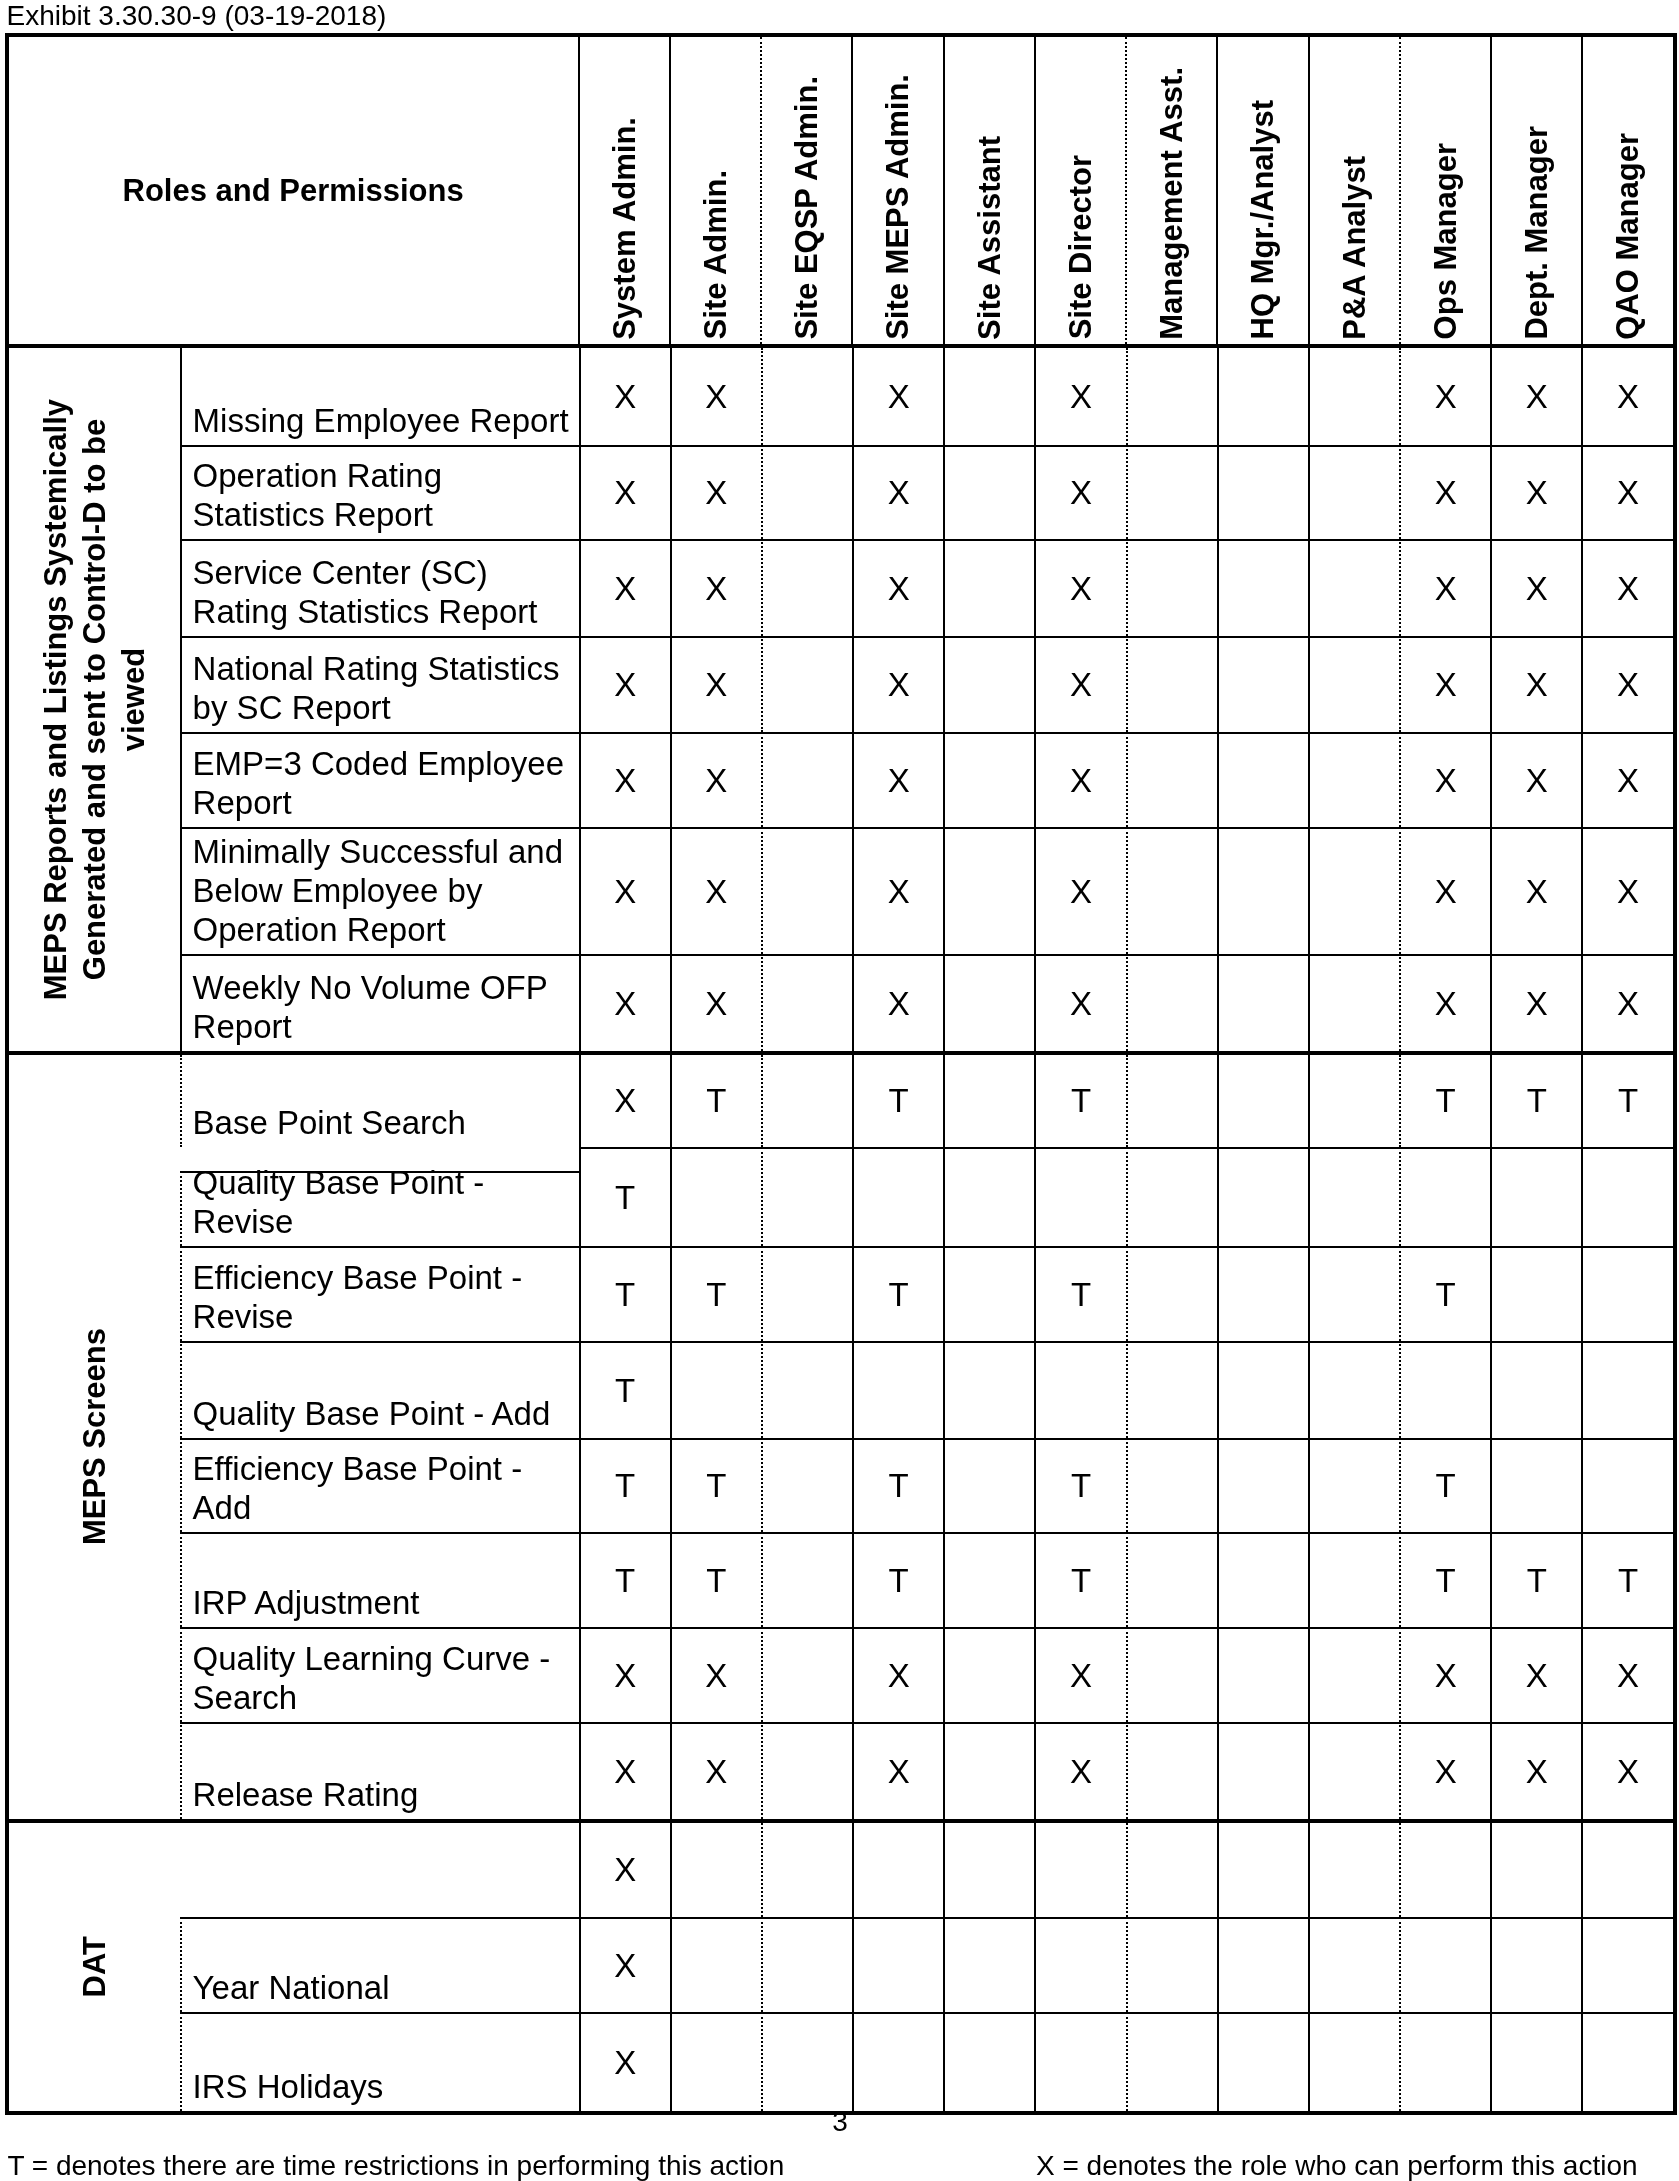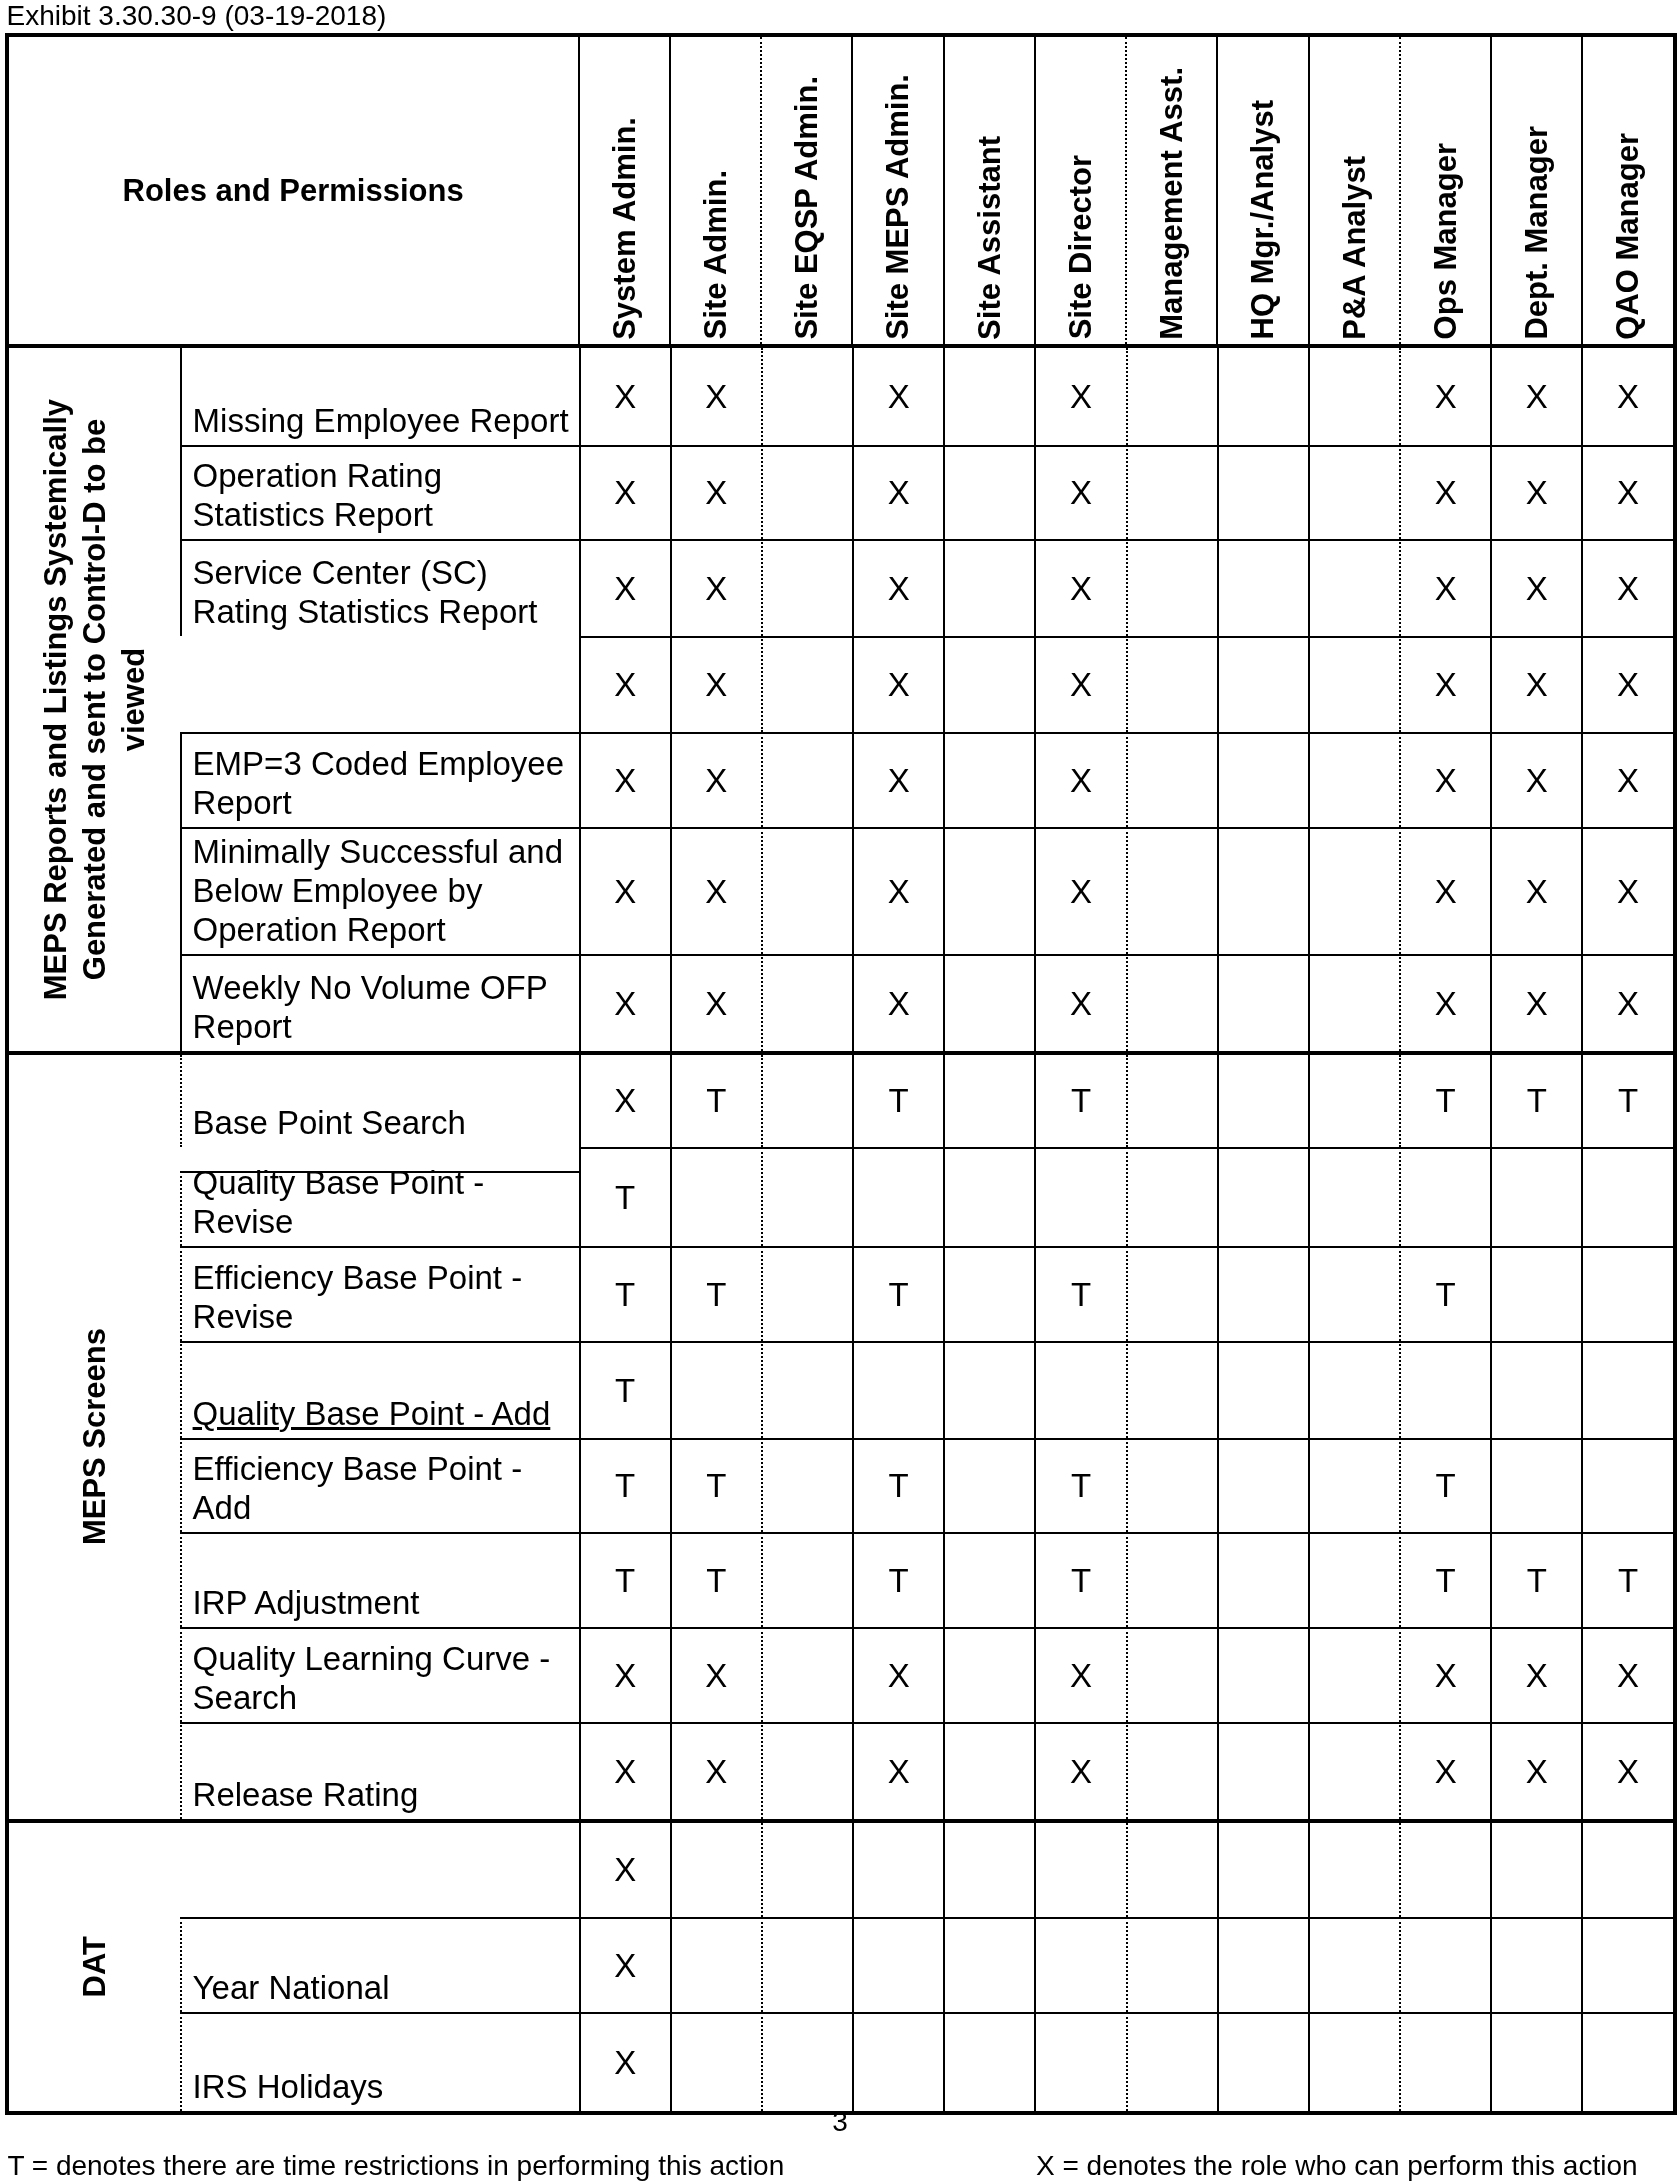--- a/index.html
+++ b/index.html
@@ -187,20 +187,22 @@
         <div class="mark-cell dotted-left" style="grid-area: 3 / 5;"></div>
         <div class="mark-cell" style="grid-area: 3 / 6;">X</div>
         <div class="mark-cell" style="grid-area: 3 / 7;"></div>
         <div class="mark-cell" style="grid-area: 3 / 8;">X</div>
         <div class="mark-cell dotted-left" style="grid-area: 3 / 9;"></div>
         <div class="mark-cell" style="grid-area: 3 / 10;"></div>
         <div class="mark-cell" style="grid-area: 3 / 11;"></div>
         <div class="mark-cell dotted-left" style="grid-area: 3 / 12;">X</div>
         <div class="mark-cell" style="grid-area: 3 / 13;">X</div>
         <div class="mark-cell" style="grid-area: 3 / 14;">X</div>
+        <div class="label-cell" style="grid-area: 4 / 2;">National Rating Statistics
+by SC Report</div>
         <div class="mark-cell" style="grid-area: 4 / 3;">X</div>
         <div class="mark-cell" style="grid-area: 4 / 4;">X</div>
         <div class="mark-cell dotted-left" style="grid-area: 4 / 5;"></div>
         <div class="mark-cell" style="grid-area: 4 / 6;">X</div>
         <div class="mark-cell" style="grid-area: 4 / 7;"></div>
         <div class="mark-cell" style="grid-area: 4 / 8;">X</div>
         <div class="mark-cell dotted-left" style="grid-area: 4 / 9;"></div>
         <div class="mark-cell" style="grid-area: 4 / 10;"></div>
         <div class="mark-cell" style="grid-area: 4 / 11;"></div>
         <div class="mark-cell dotted-left" style="grid-area: 4 / 12;">X</div>
@@ -288,21 +290,21 @@
         <div class="mark-cell dotted-left" style="grid-area: 3 / 5;"></div>
         <div class="mark-cell" style="grid-area: 3 / 6;">T</div>
         <div class="mark-cell" style="grid-area: 3 / 7;"></div>
         <div class="mark-cell" style="grid-area: 3 / 8;">T</div>
         <div class="mark-cell dotted-left" style="grid-area: 3 / 9;"></div>
         <div class="mark-cell" style="grid-area: 3 / 10;"></div>
         <div class="mark-cell" style="grid-area: 3 / 11;"></div>
         <div class="mark-cell dotted-left" style="grid-area: 3 / 12;">T</div>
         <div class="mark-cell" style="grid-area: 3 / 13;"></div>
         <div class="mark-cell" style="grid-area: 3 / 14;"></div>
-        <div class="label-cell" style="grid-area: 4 / 2; text-decoration: underline;">Quality Base Point - Add</div>
+        <div class="label-cell" style="grid-area: 4 / 2;">Quality Base Point - Add</div>
         <div class="mark-cell" style="grid-area: 4 / 3;">T</div>
         <div class="mark-cell" style="grid-area: 4 / 4;"></div>
         <div class="mark-cell dotted-left" style="grid-area: 4 / 5;"></div>
         <div class="mark-cell" style="grid-area: 4 / 6;"></div>
         <div class="mark-cell" style="grid-area: 4 / 7;"></div>
         <div class="mark-cell" style="grid-area: 4 / 8;"></div>
         <div class="mark-cell dotted-left" style="grid-area: 4 / 9;"></div>
         <div class="mark-cell" style="grid-area: 4 / 10;"></div>
         <div class="mark-cell" style="grid-area: 4 / 11;"></div>
         <div class="mark-cell dotted-left" style="grid-area: 4 / 12;"></div>

